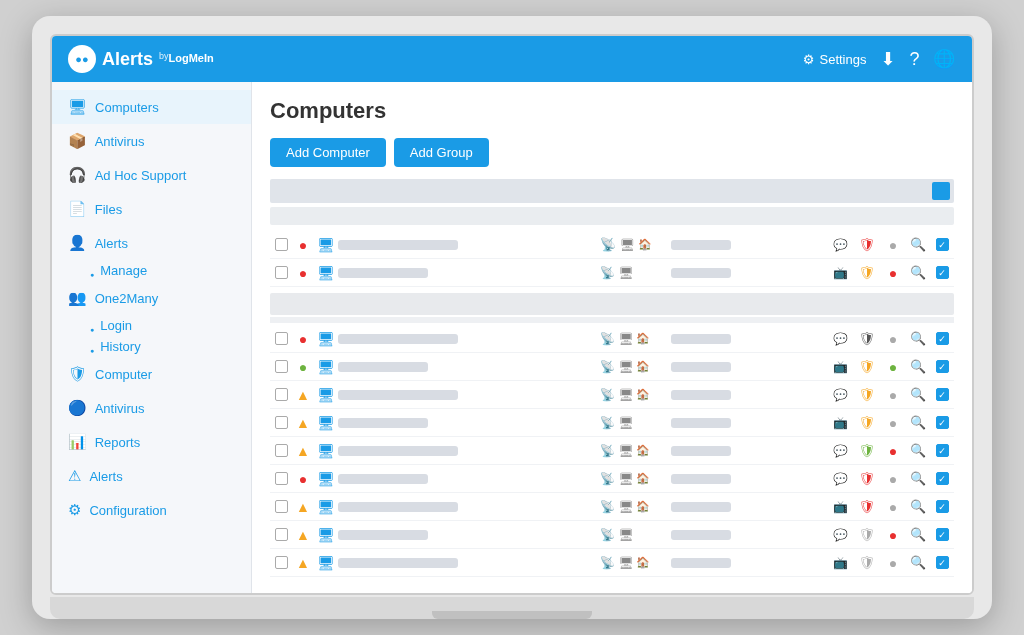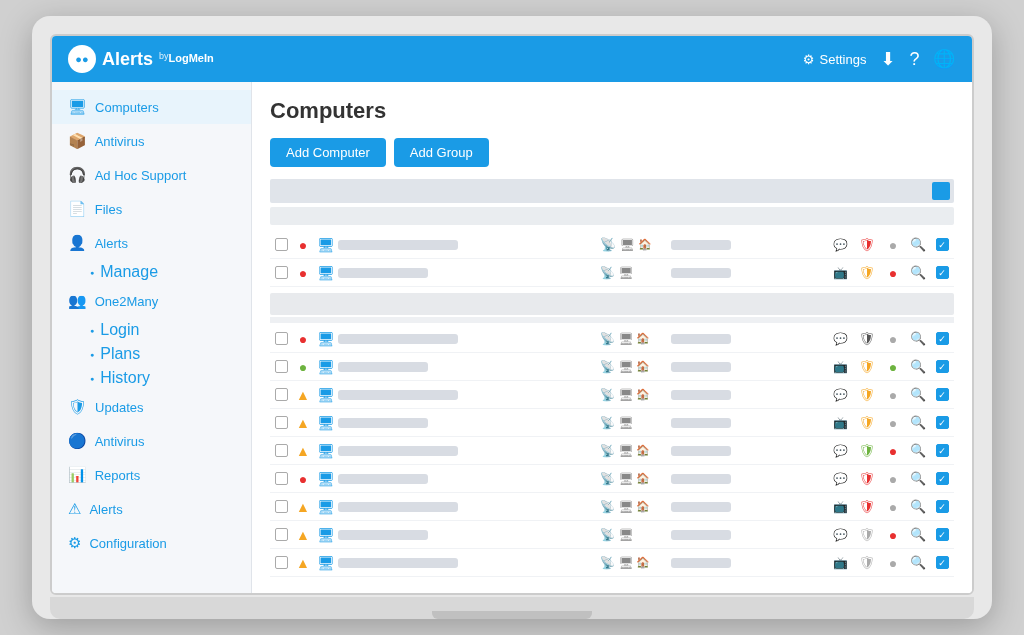--- a/index.html
+++ b/index.html
@@ -104,25 +104,25 @@
       padding: 8px 16px;
       font-size: 13px;
       color: #1a9be6;
       cursor: pointer;
       font-weight: 500;
     }
     .sidebar-item.active { background: #e8f4fc; }
     .sidebar-item-icon { font-size: 15px; color: #1a9be6; }
     .sidebar-sub {
       padding: 3px 0 3px 38px;
-      font-size: 16px;
+      font-size: 13px;
       color: #1a9be6;
       cursor: pointer;
       display: flex;
-      align-items: center;
+      align-items: flex-end;
       gap: 6px;
     }
     .sidebar-sub::before {
       content: '●';
       font-size: 7px;
       color: #1a9be6;
     }
     
     .content {
       flex: 1;
@@ -305,28 +305,25 @@
           <span>Manage</span>
         </div>
         <div class="sidebar-item">
           <span class="sidebar-item-icon">👥</span>
           <span>One2Many</span>
         </div>
         <div class="sidebar-sub">
           <span>Login</span>
         </div>
         <div class="sidebar-sub">
-          <span>Plans</span>
-        </div>
-        <div class="sidebar-sub">
           <span>History</span>
         </div>
         <div class="sidebar-item">
           <span class="sidebar-item-icon">🛡</span>
-          <span>Updates</span>
+          <span>Computer</span>
         </div>
         <div class="sidebar-item">
           <span class="sidebar-item-icon">🔵</span>
           <span>Antivirus</span>
         </div>
         <div class="sidebar-item">
           <span class="sidebar-item-icon">📊</span>
           <span>Reports</span>
         </div>
         <div class="sidebar-item">

